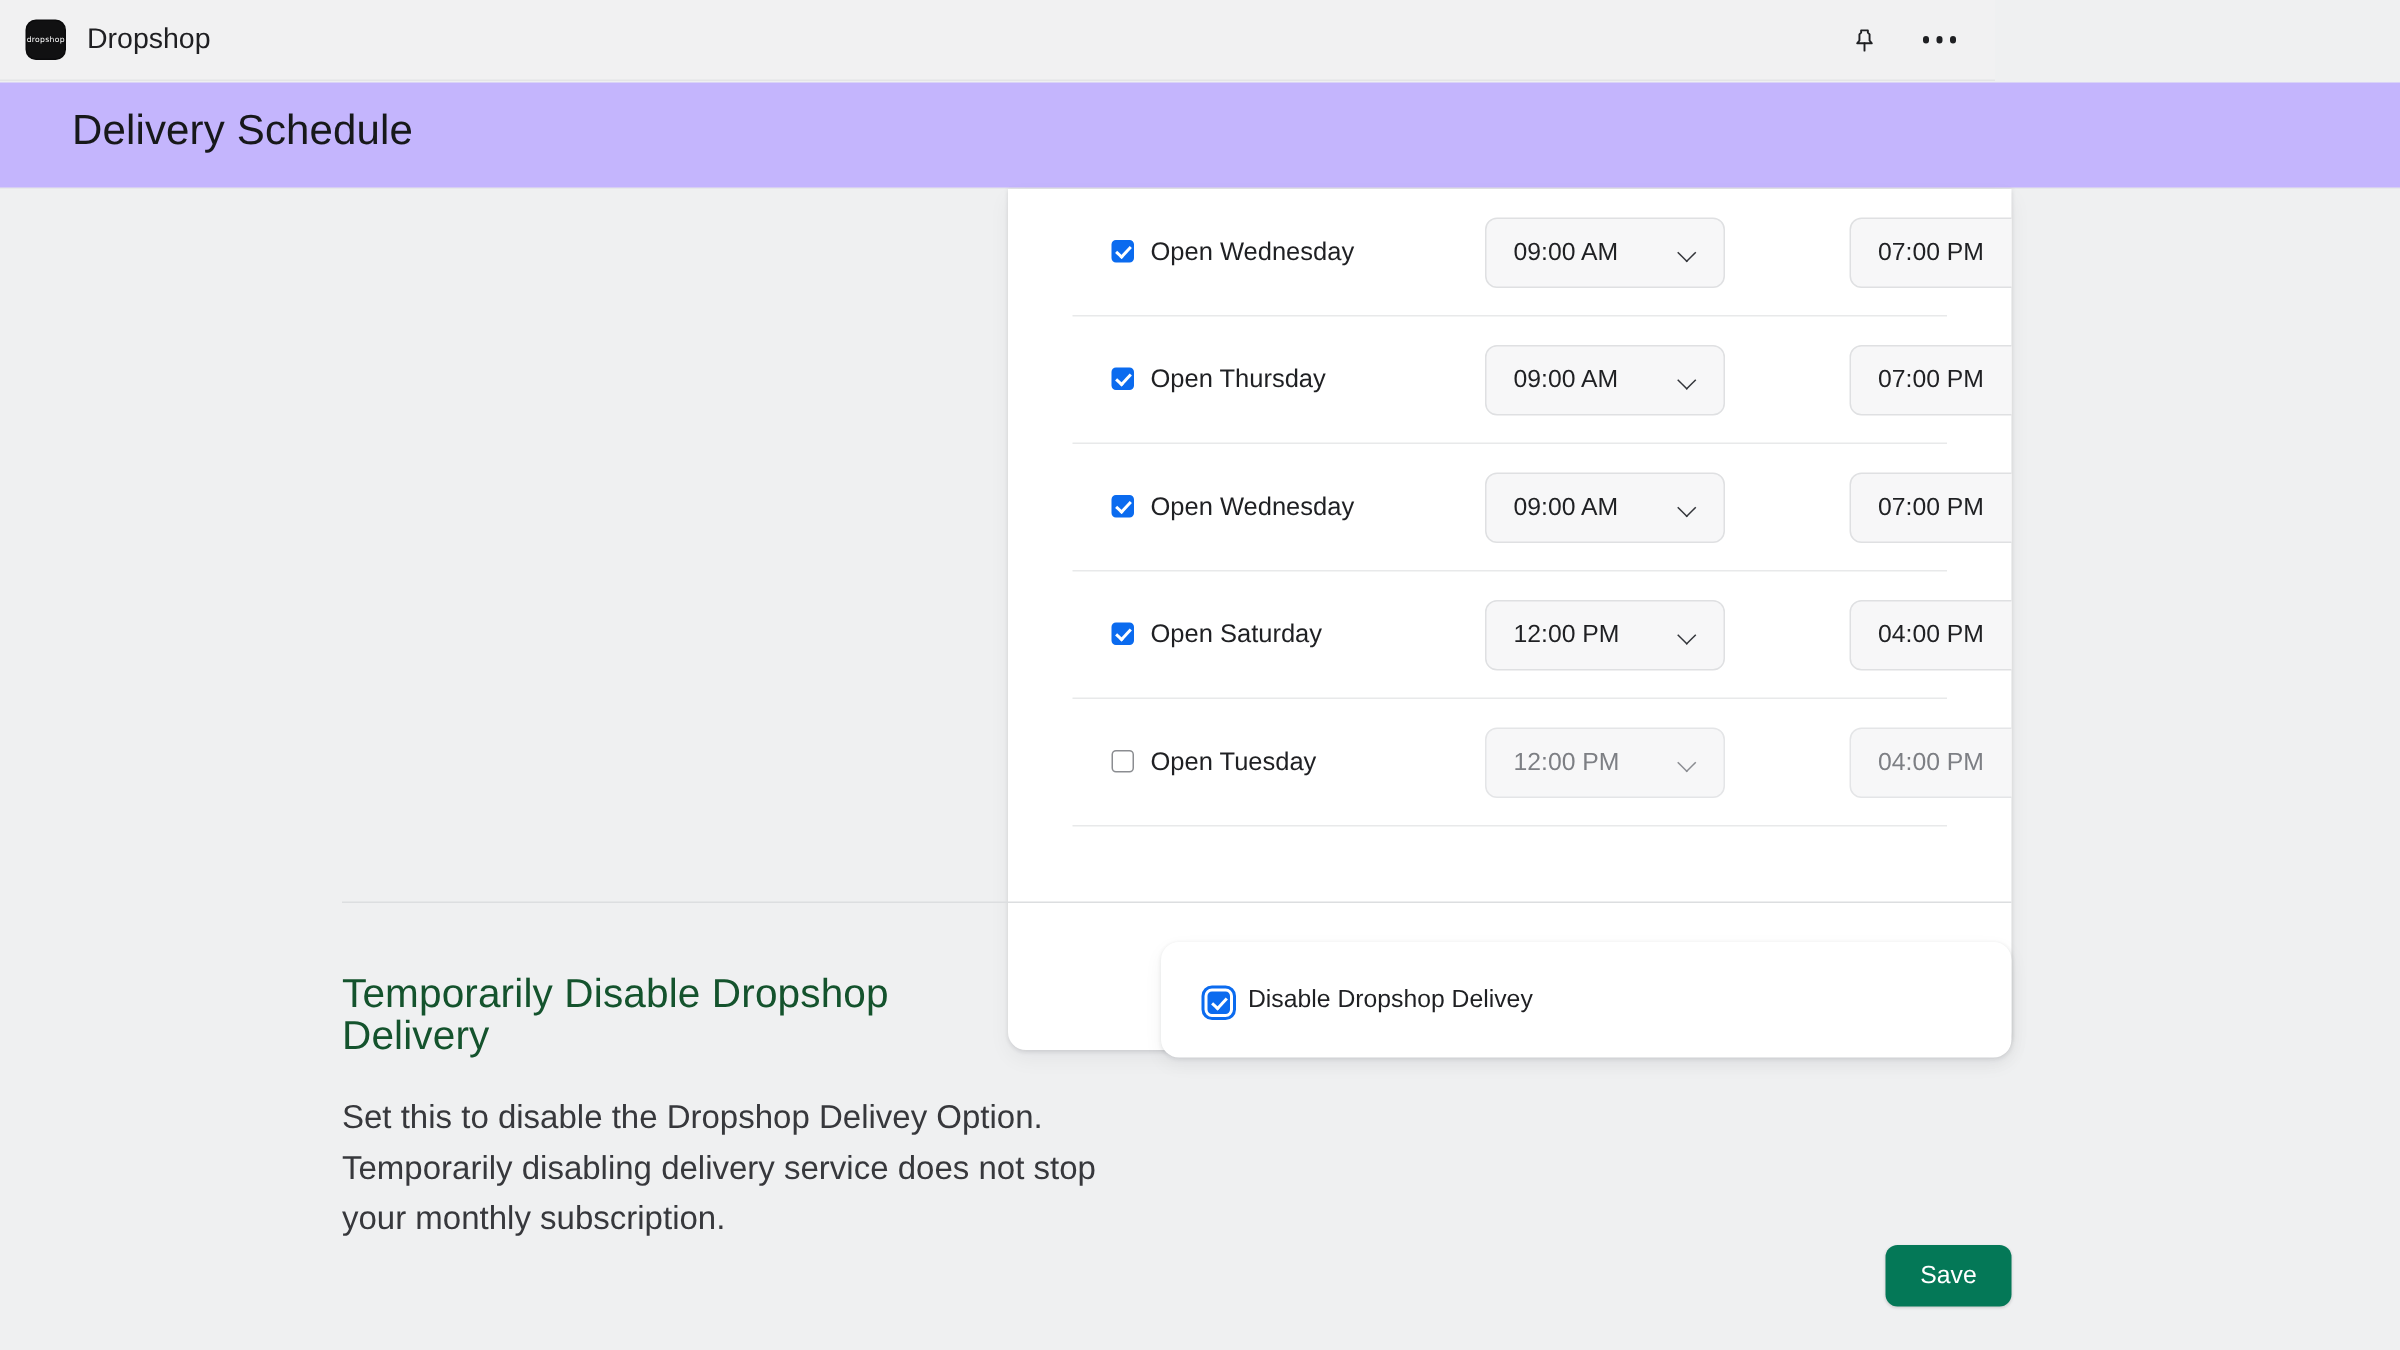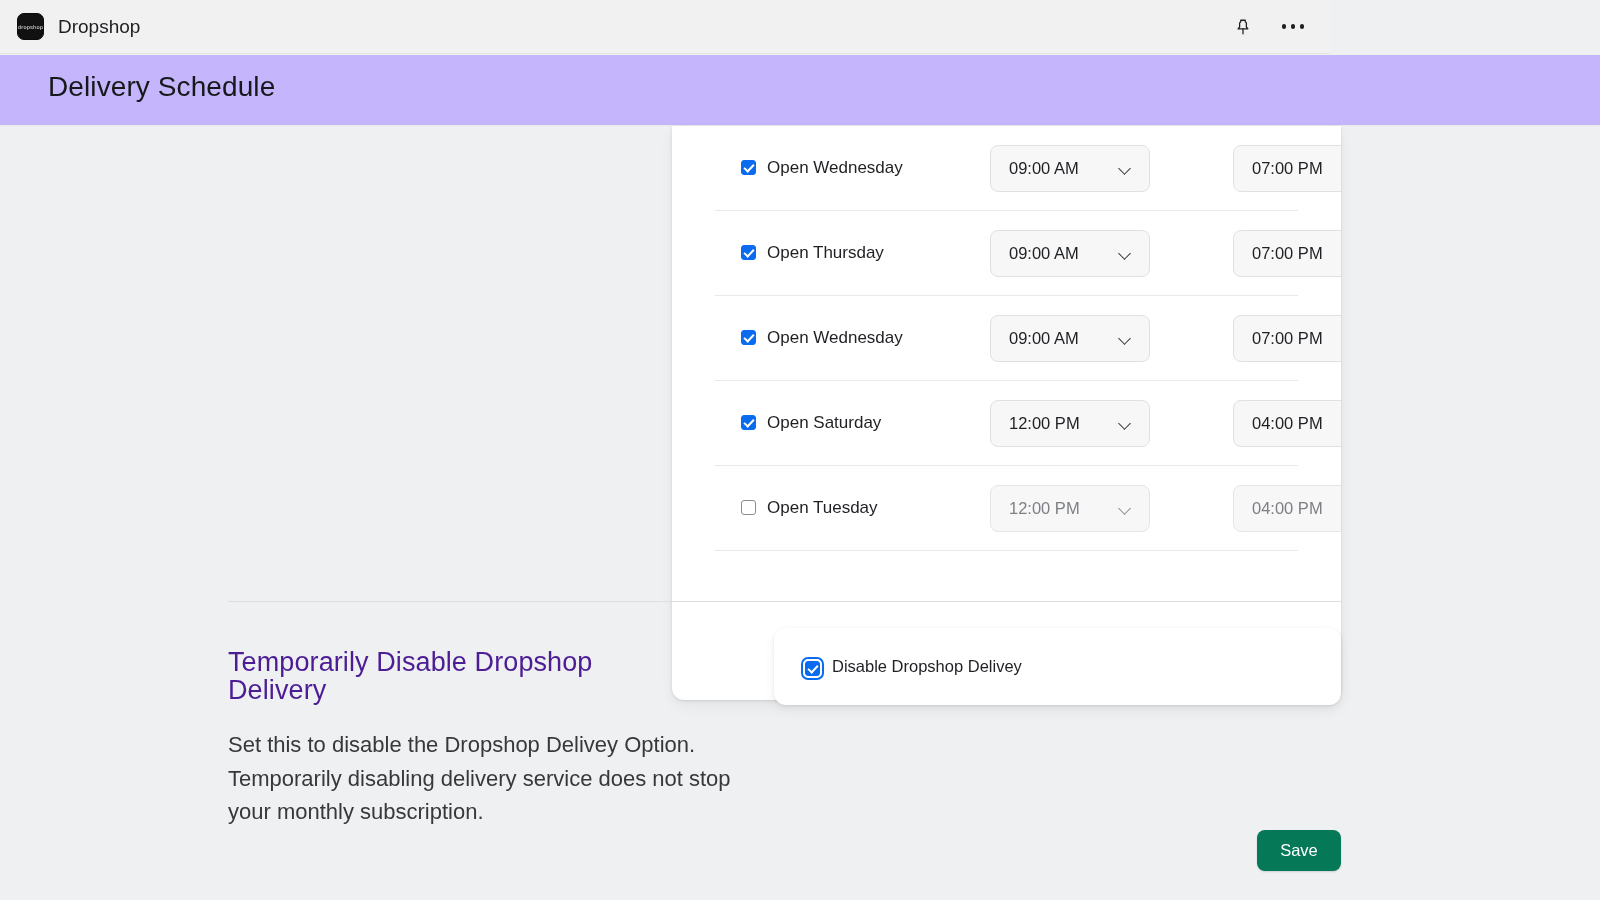--- a/index.html
+++ b/index.html
@@ -175,21 +175,21 @@
     left: 228px; top: 474px;
     width: 1113px; height: 1px;
     background: #dcdee0;
   }
 
   
   .bottom-left {
     position: absolute; left: 228px; top: 522px; width: 530px;
   }
   .section-title {
-    font-size: 27px; color: #4c1d95;
+    font-size: 27px; color: #14532d;
     line-height: 1.02; font-weight: 400;
     letter-spacing: .1px;
     max-width: 430px;
   }
   .section-desc {
     margin-top: 24px;
     font-size: 22px; color: #37383c;
     line-height: 1.52;
     max-width: 512px;
   }

